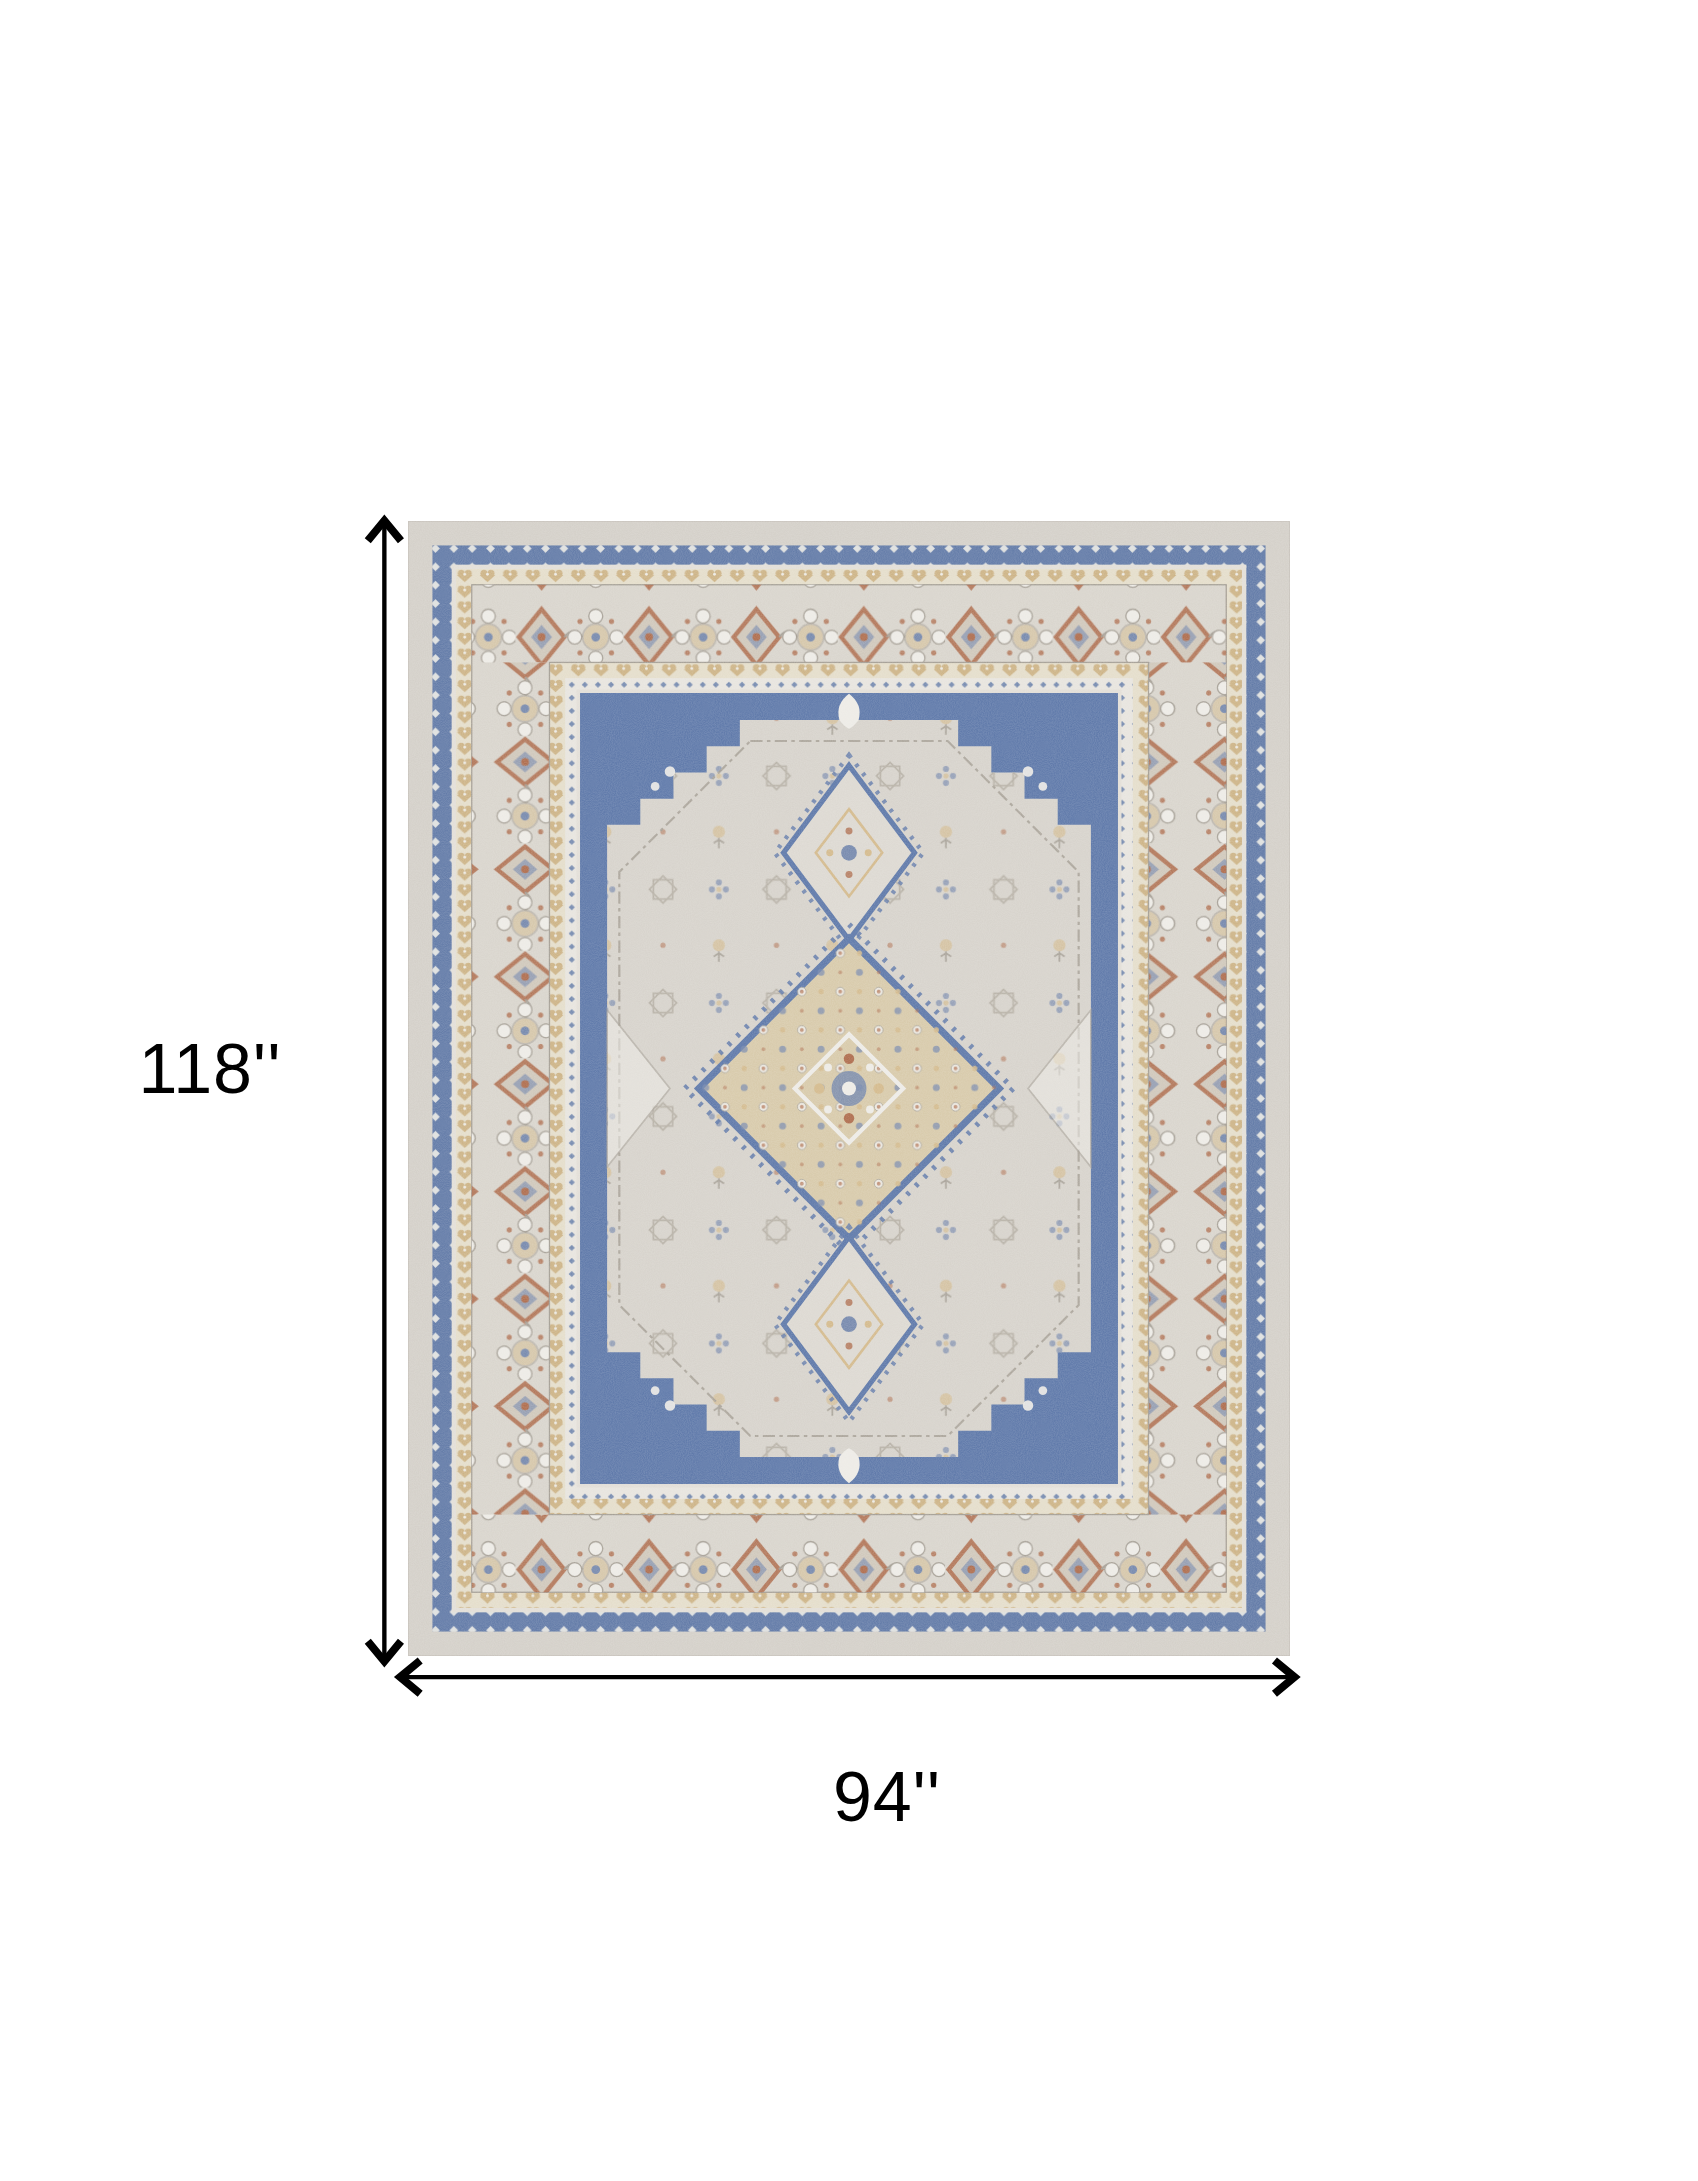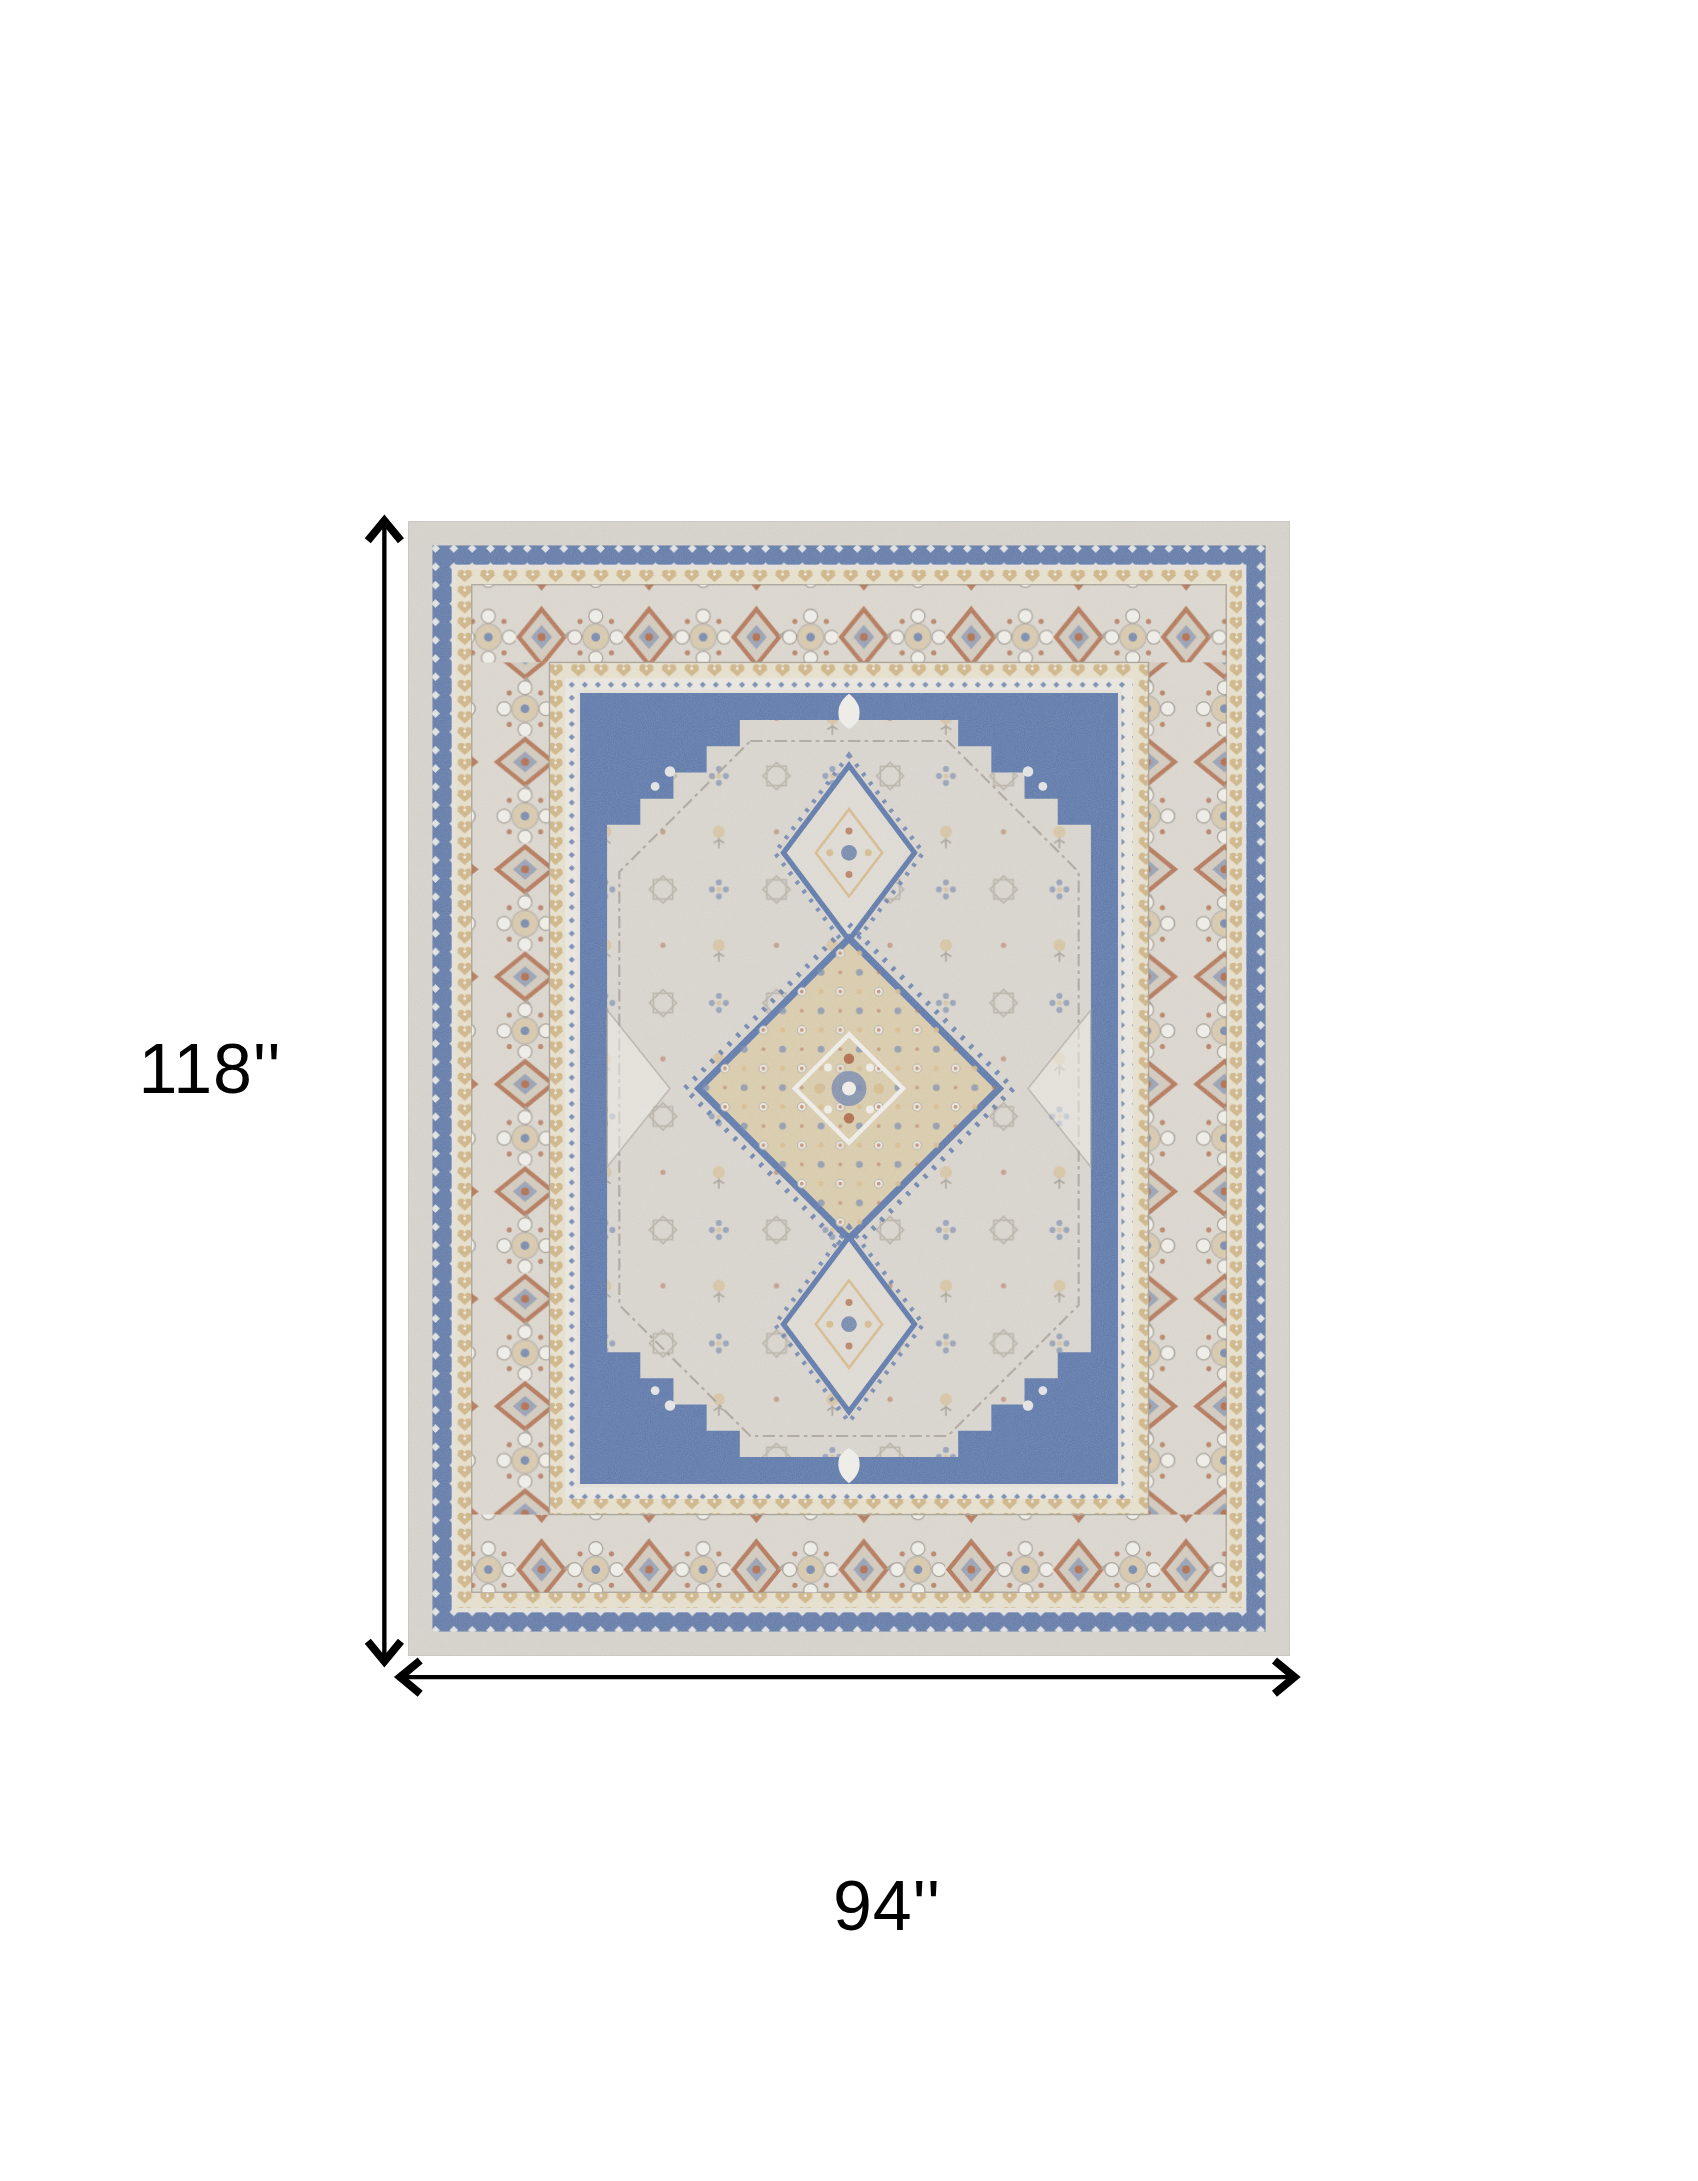--- a/index.html
+++ b/index.html
@@ -27,21 +27,21 @@
   .arrow-chev   { stroke: var(--arrow-color, #000); stroke-width: 9; fill: none;
                   stroke-linecap: butt; stroke-linejoin: miter; }
 
   .dim-label {
     position: absolute; width: 262px; height: 105px;
     display: flex; align-items: center; justify-content: center;
     font-size: 70px; color: var(--label-color, #000);
     letter-spacing: 0.9px; white-space: nowrap;
   }
   .dim-label.height { left: 79px;  top: 1016px; }
-  .dim-label.width  { left: 756px; top: 1853px; }
+  .dim-label.width  { left: 756px; top: 1744px; }
 
   
   .selvage   { fill: var(--c-selvage,#d3cfc8); }
   .borderbg  { fill: var(--c-border-bg,#d8d4cc); }
   .bandblue  { fill: var(--c-band-blue,#5f78a6); }
   .bandtanbg { fill: var(--c-band-tan-bg,#e4ddca); }
   .bandtan   { fill: var(--c-band-tan,#ccb284); }
   .checkbg   { fill: var(--c-check-bg,#e7e4de); }
   .rust      { fill: var(--c-motif-rust,#ad6a4a); }
   .mblue     { fill: var(--c-motif-blue,#7487ac); }

